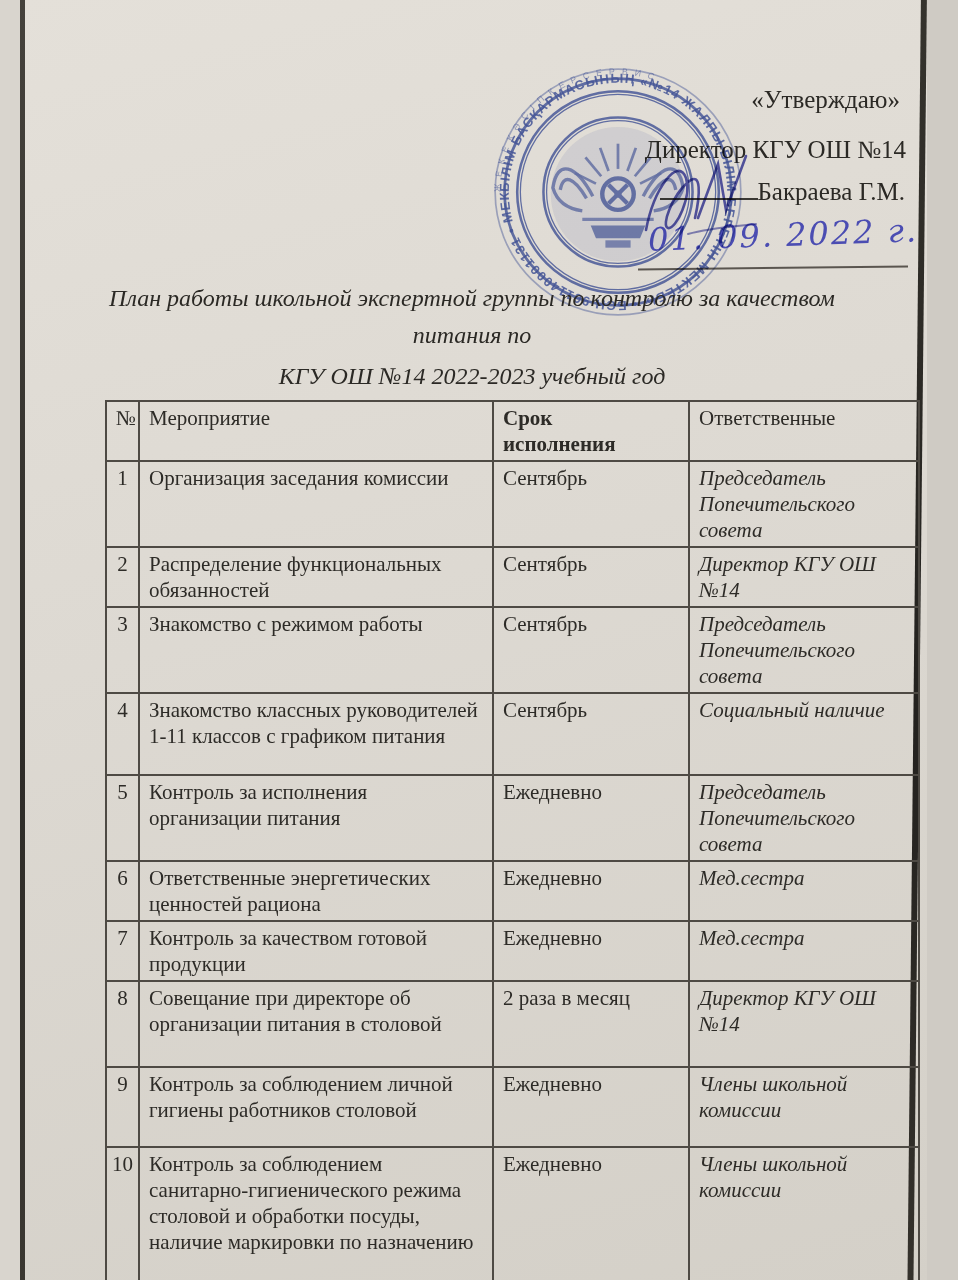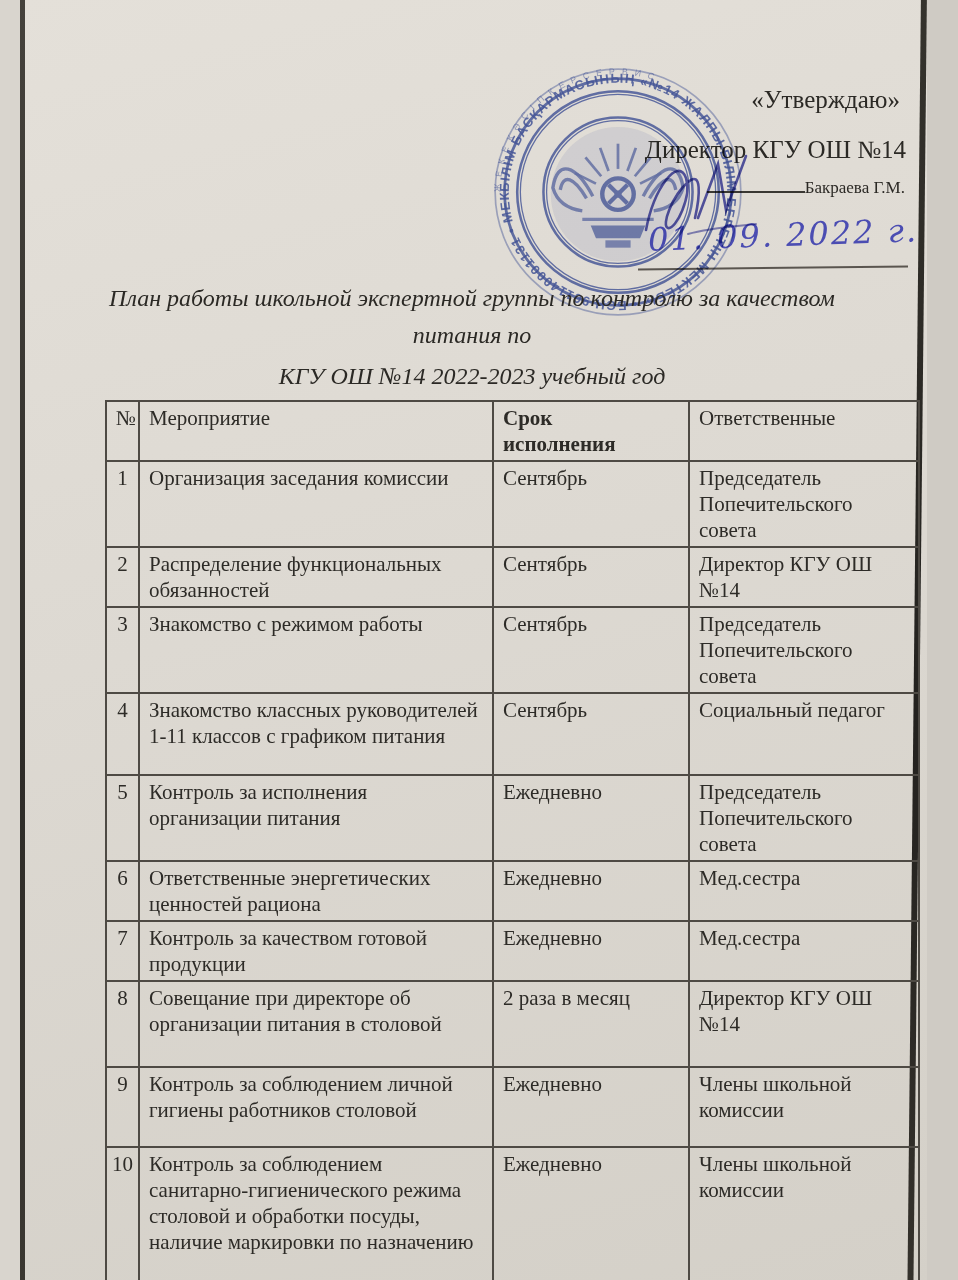--- a/index.html
+++ b/index.html
@@ -30,21 +30,21 @@
   }
   .edge-strip-right{
     position:absolute;left:927px;top:0;width:31px;height:1280px;
     background:#cfcbc4;
   }
 
   
   .approval{position:absolute;top:0;left:0;width:958px;}
   .approve-label{position:absolute;top:86px;right:58px;font-size:25px;}
   .director-title{position:absolute;top:136px;right:52px;font-size:25px;}
-  .name-row{position:absolute;top:178px;right:53px;font-size:17px;white-space:nowrap;}
+  .name-row{position:absolute;top:178px;right:53px;font-size:25px;white-space:nowrap;}
   .sig-blank{display:inline-block;width:98px;border-bottom:2px solid #3a3833;vertical-align:baseline;}
   .hand-date{
     position:absolute;top:216px;left:648px;width:270px;
     font-family:"DejaVu Serif",serif;font-style:italic;
     font-size:32px;letter-spacing:2px;color:#4b4db2;
     transform:rotate(-2deg);white-space:nowrap;
   }
   .date-underline{
     position:absolute;top:267px;left:638px;width:270px;height:0;
     border-top:2px solid #5a554f;transform:rotate(-0.6deg);
@@ -75,21 +75,21 @@
   table.plan th,table.plan td{
     border:2px solid #4e4a44;
     vertical-align:top;text-align:left;
     padding:3px 8px 3px 9px;
     font-weight:normal;
   }
   col.c1{width:33px}col.c2{width:354px}col.c3{width:196px}col.c4{width:230px}
   table.plan thead tr{height:52px;}
   table.plan td.c-num{text-align:center;padding-left:2px;padding-right:2px;}
   .th-term span{display:inline-block;max-width:122px;font-weight:bold;}
-  .resp-wrap{display:inline-block;max-width:205px;}
+  .resp-wrap{display:inline-block;max-width:205px;font-style:italic;}
   table.plan tbody tr:nth-child(1){height:78px}
   table.plan tbody tr:nth-child(2){height:58px}
   table.plan tbody tr:nth-child(3){height:80px}
   table.plan tbody tr:nth-child(4){height:82px}
   table.plan tbody tr:nth-child(5){height:86px}
   table.plan tbody tr:nth-child(6){height:55px}
   table.plan tbody tr:nth-child(7){height:55px}
   table.plan tbody tr:nth-child(8){height:86px}
   table.plan tbody tr:nth-child(9){height:80px}
   table.plan tbody tr:nth-child(10){height:150px}
@@ -211,21 +211,21 @@
         <tr>
       <td class="c-num">3</td>
       <td>Знакомство с режимом работы</td>
       <td>Сентябрь</td>
       <td><span class="resp-wrap">Председатель Попечительского совета</span></td>
     </tr>
         <tr>
       <td class="c-num">4</td>
       <td>Знакомство классных руководителей 1-11 классов с графиком питания</td>
       <td>Сентябрь</td>
-      <td><span class="resp-wrap">Социальный педагог</span></td>
+      <td><span class="resp-wrap">Социальный наличие</span></td>
     </tr>
         <tr>
       <td class="c-num">5</td>
       <td>Контроль за исполнения организации питания</td>
       <td>Ежедневно</td>
       <td><span class="resp-wrap">Председатель Попечительского совета</span></td>
     </tr>
         <tr>
       <td class="c-num">6</td>
       <td>Ответственные энергетических ценностей рациона</td>

